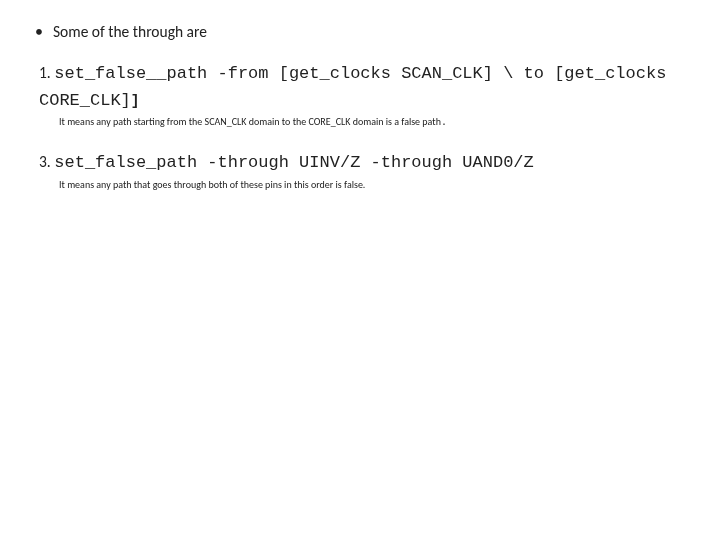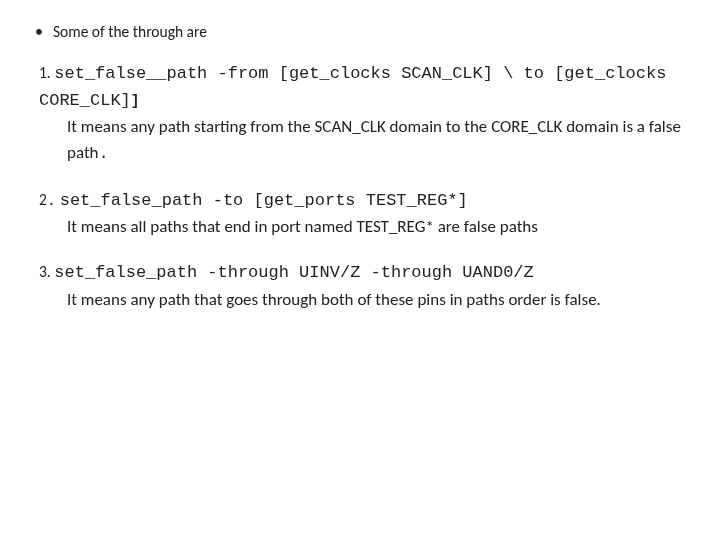--- a/index.html
+++ b/index.html
@@ -56,23 +56,23 @@
     }
 
     .example-title {
       font-size: 15.5px;
       line-height: 1.55;
       margin-bottom: 0px;
       font-family: 'Calibri', sans-serif;
     }
 
     .example-desc {
-      font-size: 17px;
+      font-size: 10px;
       line-height: 1.55;
-      margin-left: 28px;
+      margin-left: 20px;
       font-family: 'Calibri', sans-serif;
     }
 
     .mono {
       font-family: 'Courier New', Courier, monospace;
       font-size: 17px;
     }
   </style>
 </head>
 <body>
@@ -88,32 +88,24 @@
 
     <div class="example-item">
       <div class="example-title">
         <span>1. </span><span class="mono">set_false__path -from [get_clocks SCAN_CLK] \ to [get_clocks CORE_CLK]</span><span style="font-family:'Courier New',Courier,monospace;font-size:14.5px;font-weight:bold;">]</span>
       </div>
       <div class="example-desc">
         It means any path starting from the SCAN_CLK domain to the CORE_CLK domain is a false path<span style="font-family:'Courier New',Courier,monospace;">.</span>
       </div>
     </div>
 
-    <div class="example-item">
-      <div class="example-title">
-        <span>2<span style="font-family:'Courier New',Courier,monospace;">.</span> </span><span class="mono">set_false_path -to [get_ports TEST_REG*]</span>
-      </div>
-      <div class="example-desc">
-        It means all paths that end in port named TEST_REG* are false paths
-      </div>
-    </div>
 
     <div class="example-item">
       <div class="example-title">
         <span>3. </span><span class="mono">set_false_path -through UINV/Z -through UAND0/Z</span>
       </div>
       <div class="example-desc">
-        It means any path that goes through both of these pins in paths order is false.
+        It means any path that goes through both of these pins in this order is false.
       </div>
     </div>
 
   </div>
 </div>
 
 </body></html>

